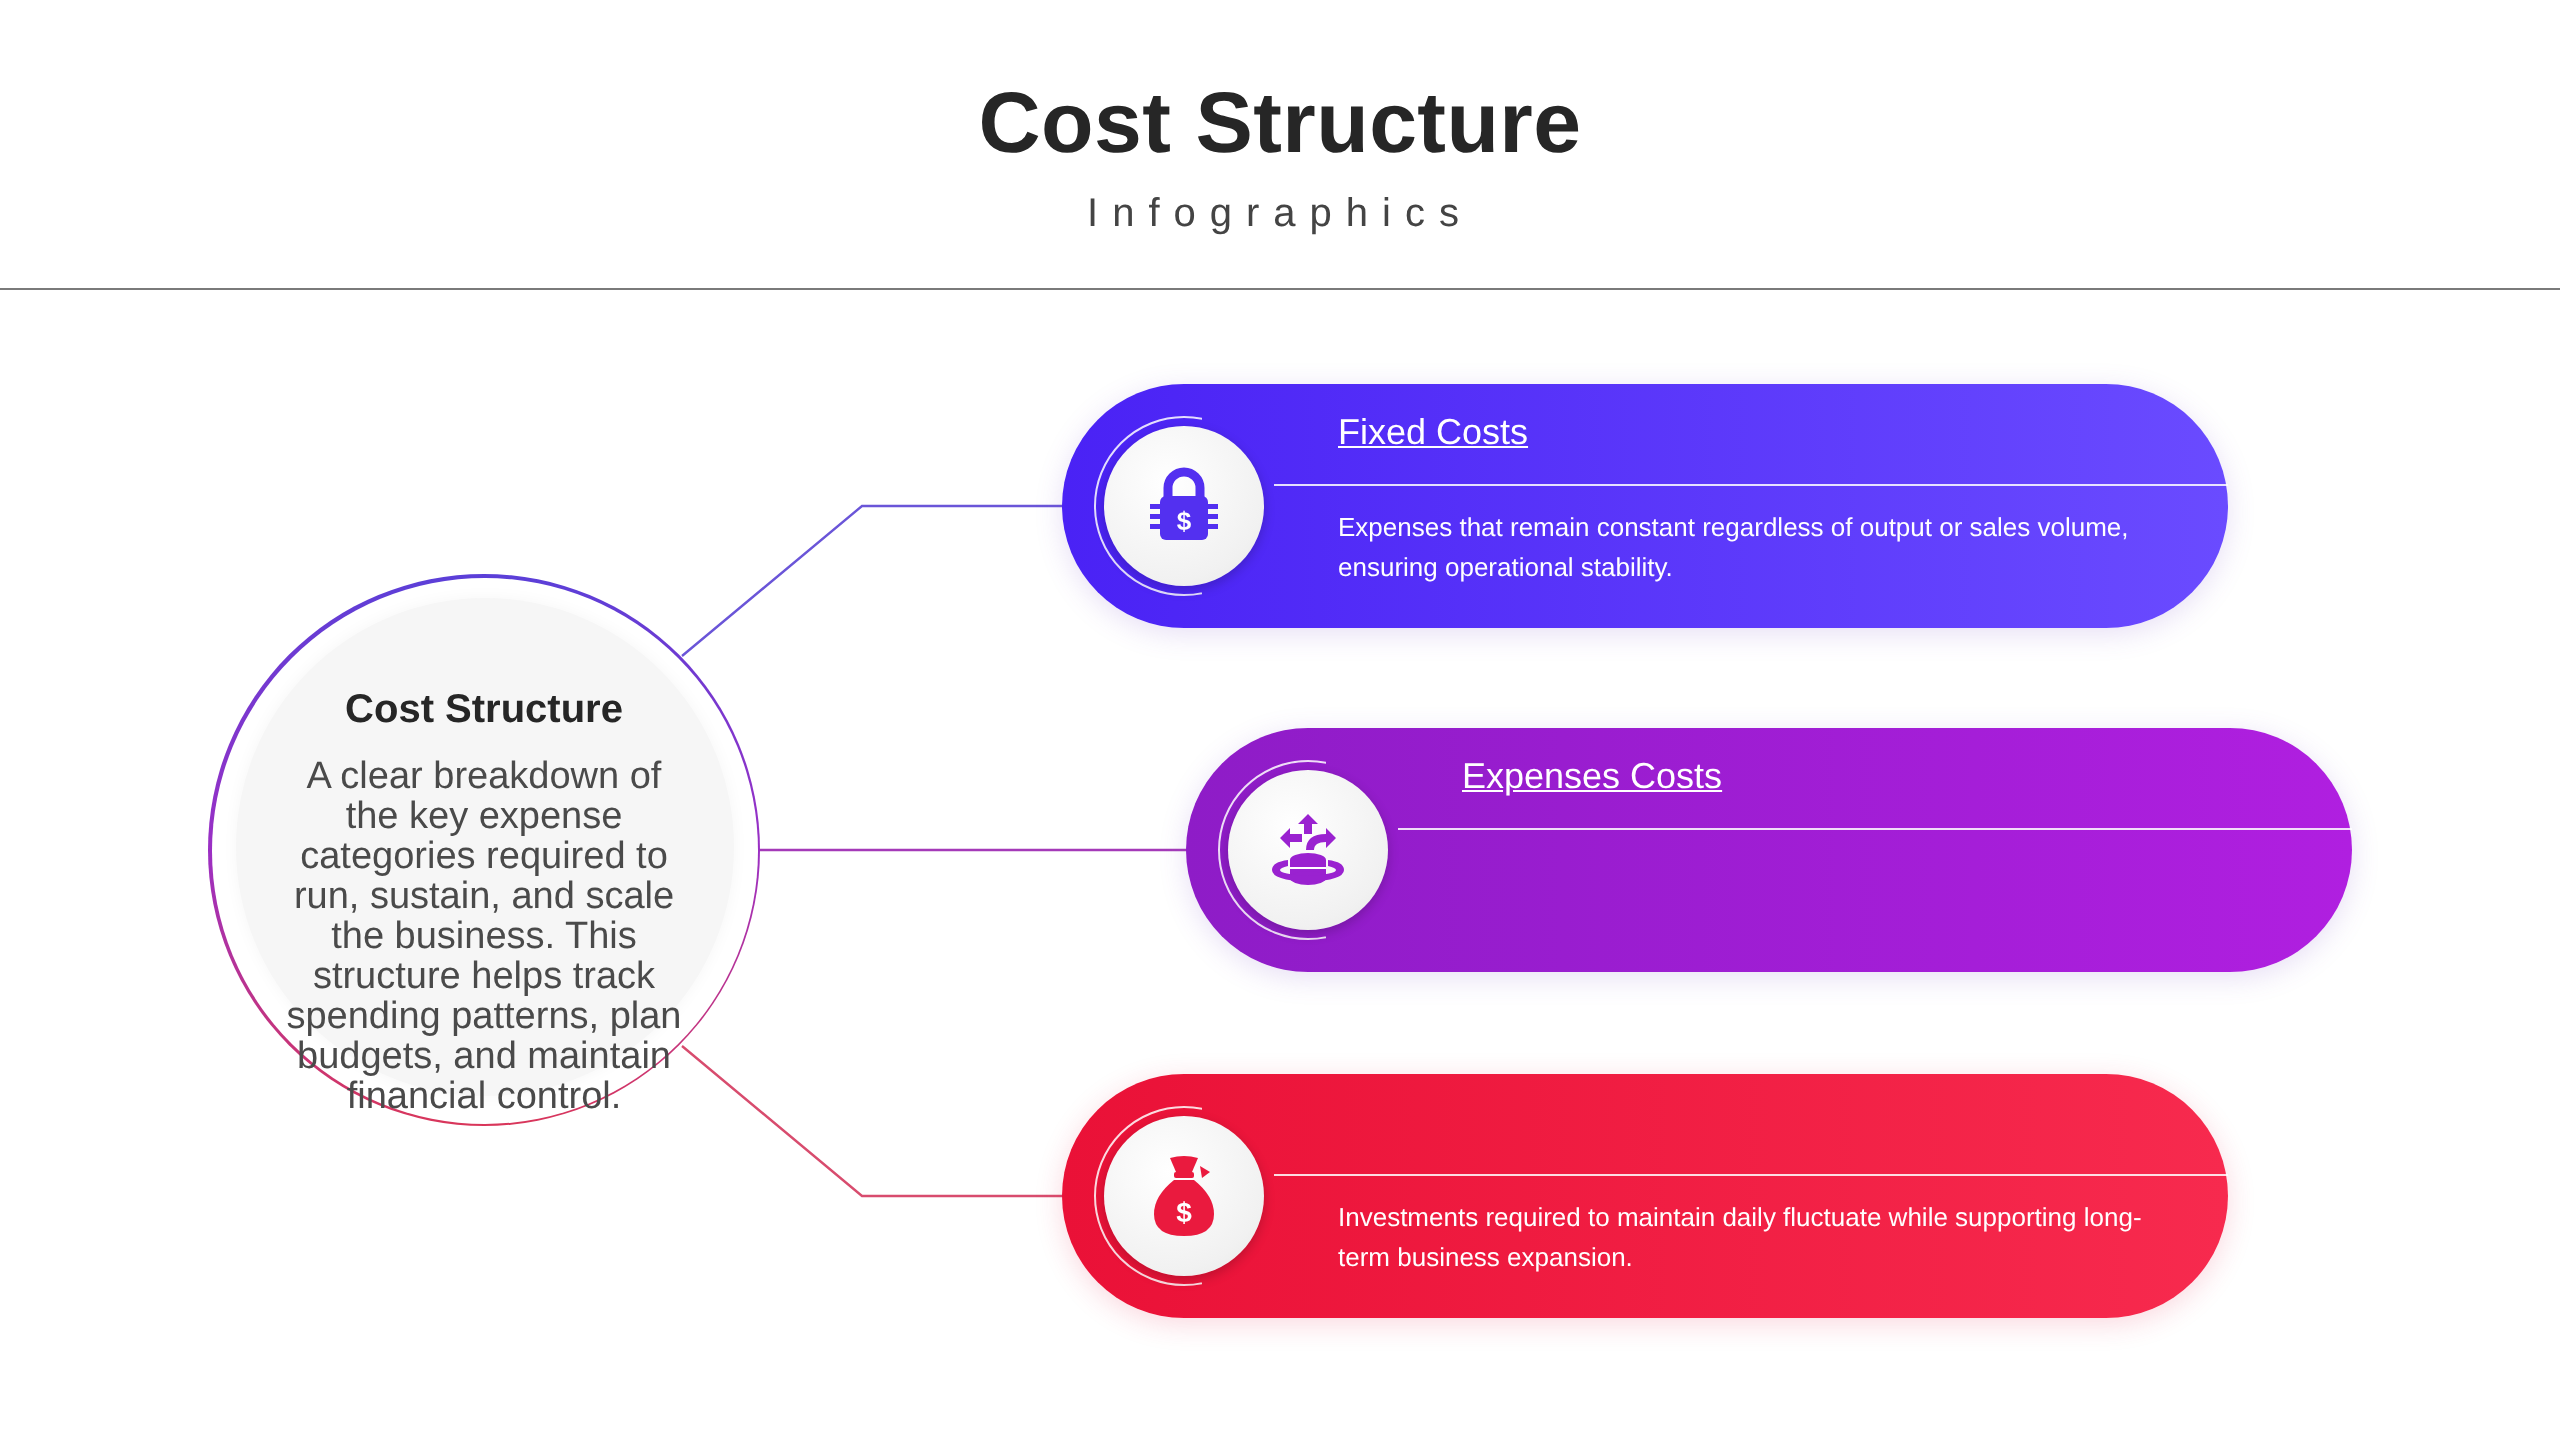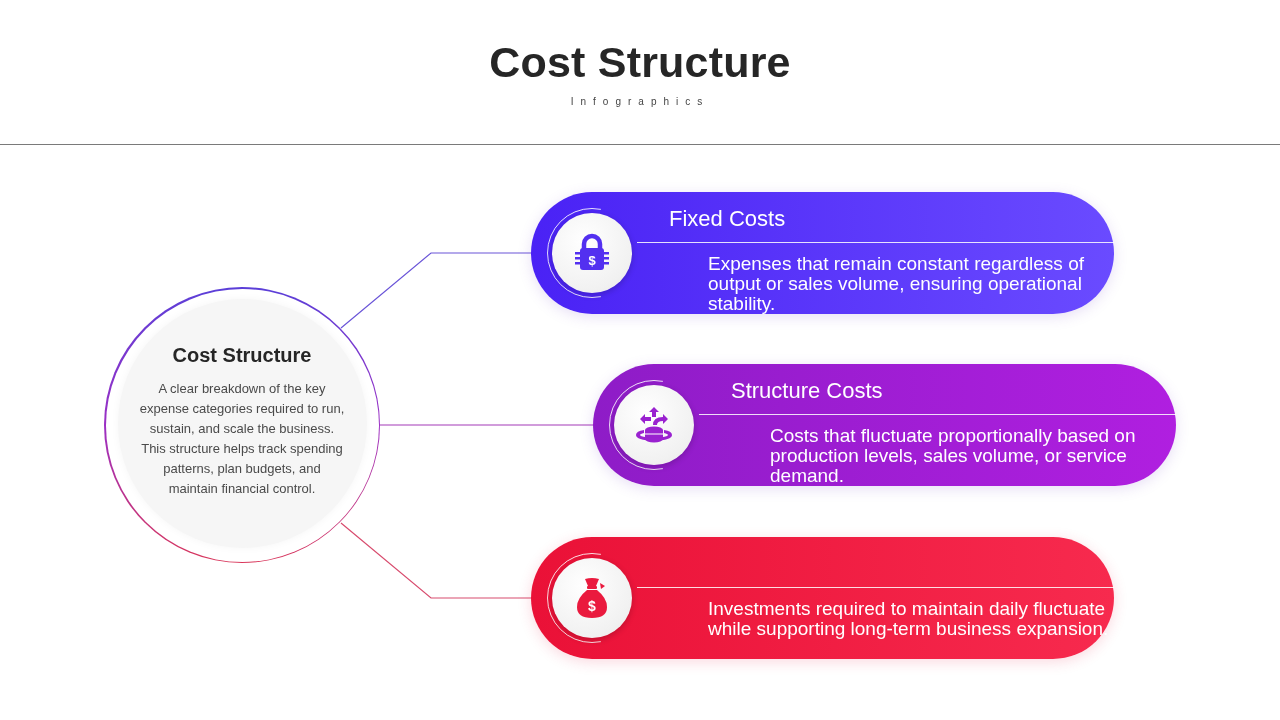--- a/index.html
+++ b/index.html
@@ -7,21 +7,21 @@
     width:1280px; height:720px; position:relative; overflow:hidden;
     background:#ffffff;
     font-family:"Liberation Sans", "DejaVu Sans", sans-serif;
   }
   .title {
     position:absolute; left:0; right:0; top:38px; text-align:center;
     font-size:43px; font-weight:700; color:#262626; letter-spacing:0.2px;
   }
   .subtitle {
     position:absolute; left:0; right:0; top:96px; text-align:center;
-    font-size:10px; color:#444; letter-spacing:7px;
+    font-size:20px; color:#444; letter-spacing:7px;
   }
   .divider {
     position:absolute; left:0; top:144px; width:1280px; height:1px; background:#7a7a7a;
   }
   svg.connectors { position:absolute; left:0; top:0; }
   .hub {
     position:absolute; left:104px; top:287px; width:276px; height:276px;
     border-radius:50%;
     background:linear-gradient(180deg,#5b3fd8 0%,#9b2fc4 50%,#d9365a 100%);
   }
@@ -32,45 +32,45 @@
   }
   .hub-shade {
     position:absolute; left:12px; top:10px; right:12px; bottom:14px; border-radius:50%;
     background:#f6f6f6; box-shadow:0 0 8px rgba(0,0,0,0.04);
   }
   .hub-title {
     position:relative; margin-top:55px; font-size:20px; font-weight:700; color:#262626;
   }
   .hub-desc {
     position:relative; margin-top:12px; width:205px; text-align:center;
-    font-size:13px; line-height:20px; color:#4a4a4a;
+    font-size:19px; line-height:20px; color:#4a4a4a;
   }
   .card {
     position:absolute; height:122px; border-radius:61px; color:#fff;
     box-shadow:0 3px 14px rgba(120,80,200,0.18);
   }
   .card .icon-ring {
     position:absolute; left:16px; top:16px; width:90px; height:90px; border-radius:50%;
     border:1.5px solid rgba(255,255,255,0.85); box-sizing:border-box;
     clip-path:polygon(0 0,60% 0,60% 100%,0 100%);
   }
   .card .icon-disc {
     position:absolute; left:21px; top:21px; width:80px; height:80px; border-radius:50%;
     background:radial-gradient(circle at 40% 35%,#ffffff 0%,#f1f1f1 70%,#e6e6e6 100%);
     box-shadow:0 2px 6px rgba(0,0,0,0.2);
     display:flex; align-items:center; justify-content:center;
   }
   .card .rule {
     position:absolute; left:106px; right:0; top:50px; height:1px; background:rgba(255,255,255,0.85);
   }
   .card .c-title {
-    position:absolute; left:138px; top:14px; font-size:22px; color:#fff;
+    position:absolute; left:138px; top:14px; font-size:18px; color:#fff;text-decoration:underline;
   }
   .card .c-desc {
-    position:absolute; left:138px; top:62px; width:420px; font-size:19px; line-height:20px; color:#fff;margin-left:39px;
+    position:absolute; left:138px; top:62px; width:420px; font-size:13px; line-height:20px; color:#fff;
   }
 </style>
 </head>
 <body>
 
 <div class="title">Cost Structure</div>
 <div class="subtitle">Infographics</div>
 <div class="divider"></div>
 
 <svg class="connectors" width="1280" height="720">
@@ -115,22 +115,21 @@
       <path d="M6 14 l5 -5 v3 h6 v4 h-6 v3 z" fill="#9a22d0"></path>
       <path d="M19 20 q0 -8 10 -8 v-3 l5 5 l-5 5 v-3 q-6 0 -6 4 z" fill="#9a22d0"></path>
       <ellipse cx="20" cy="25" rx="9" ry="3.5" fill="#9a22d0"></ellipse>
       <rect x="11" y="25" width="18" height="9" fill="#9a22d0"></rect>
       <ellipse cx="20" cy="34" rx="9" ry="3.5" fill="#9a22d0"></ellipse>
       <path d="M11 29 h18" stroke="#fff" stroke-width="1"></path>
       <path d="M2 30 q0 -4 8 -5 v3 q-4 1 -4 2 q0 2 14 3 q14 -1 14 -3 q0 -1 -4 -2 v-3 q8 1 8 5 q0 5 -18 6 q-18 -1 -18 -6z" fill="#9a22d0"></path>
     </svg>
   </div>
   <div class="rule"></div>
-  <div class="c-title">Structure Costs</div>
-  <div class="c-desc">Costs that fluctuate proportionally based on production levels, sales volume, or service demand.</div>
+  <div class="c-title">Expenses Costs</div>
 </div>
 
 <div class="card" style="left:531px; top:537px; width:583px; background:linear-gradient(90deg,#ea1137,#f72a4e); box-shadow:0 3px 14px rgba(230,40,80,0.18);">
   <div class="icon-ring"></div>
   <div class="icon-disc">
     <svg width="32" height="42" viewBox="0 0 32 42">
       <path d="M9 2 q7 -2 14 0 l-3 7 h-8 z" fill="#ea1a3e"></path>
       <path d="M24 6 l5 3 l-4 3 z" fill="#ea1a3e"></path>
       <rect x="11" y="9" width="10" height="3" rx="1" fill="#ea1a3e"></rect>
       <path d="M11 13 q-10 8 -10 17 q0 11 15 11 q15 0 15 -11 q0 -9 -10 -17 z" fill="#ea1a3e"></path>

